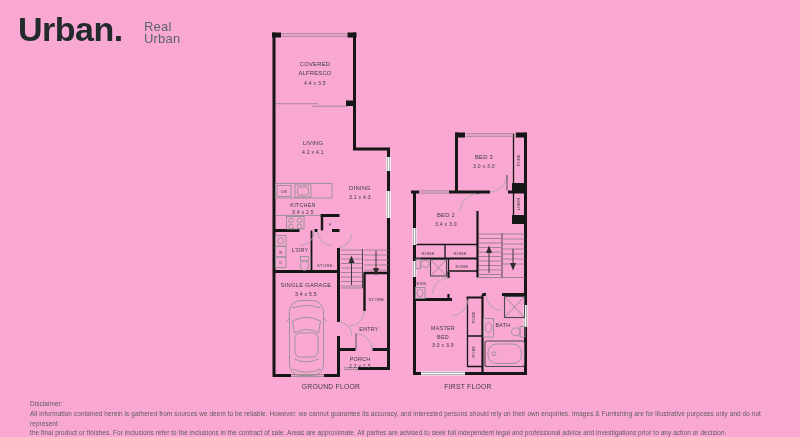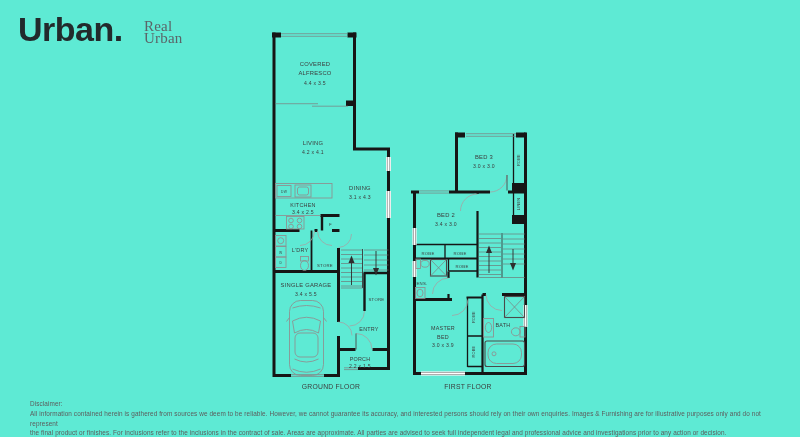--- a/index.html
+++ b/index.html
@@ -1,19 +1,19 @@
 <!DOCTYPE html>
 <html><head>
 <meta charset="utf-8">
 <style>
   html,body{margin:0;padding:0;background:#ffffff;}
-  .page{position:relative;width:800px;height:437px;background:#5eead4;overflow:hidden;font-family:"Liberation Sans",sans-serif;}
+  .page{position:relative;width:800px;height:437px;background:#f9a8d4;overflow:hidden;font-family:"Liberation Sans",sans-serif;}
   
   .brand{position:absolute;left:18px;top:10px;font-size:34px;font-weight:800;letter-spacing:-0.5px;color:#222a2c;}
-  .tagline{position:absolute;left:144px;top:21px;font-size:15px;line-height:11.5px;color:#5b6468;letter-spacing:.2px;font-family:Liberation Serif, serif;}
+  .tagline{position:absolute;left:144px;top:21px;font-size:13px;line-height:11.5px;color:#5b6468;letter-spacing:.2px;}
   
   .plan{position:absolute;left:0;top:0;width:800px;height:437px;}
   .w{stroke:#161616;fill:none;stroke-linecap:butt;}
   .s3{stroke-width:3;}
   .s24{stroke-width:2.4;}
   .s22{stroke-width:2.2;}
   .s18{stroke-width:1.8;}
   .s13{stroke-width:1.3;}
   .thin{stroke:#7e7e7e;stroke-width:.7;fill:none;}
   .fx{stroke:#8f8f8f;stroke-width:.85;fill:none;}

